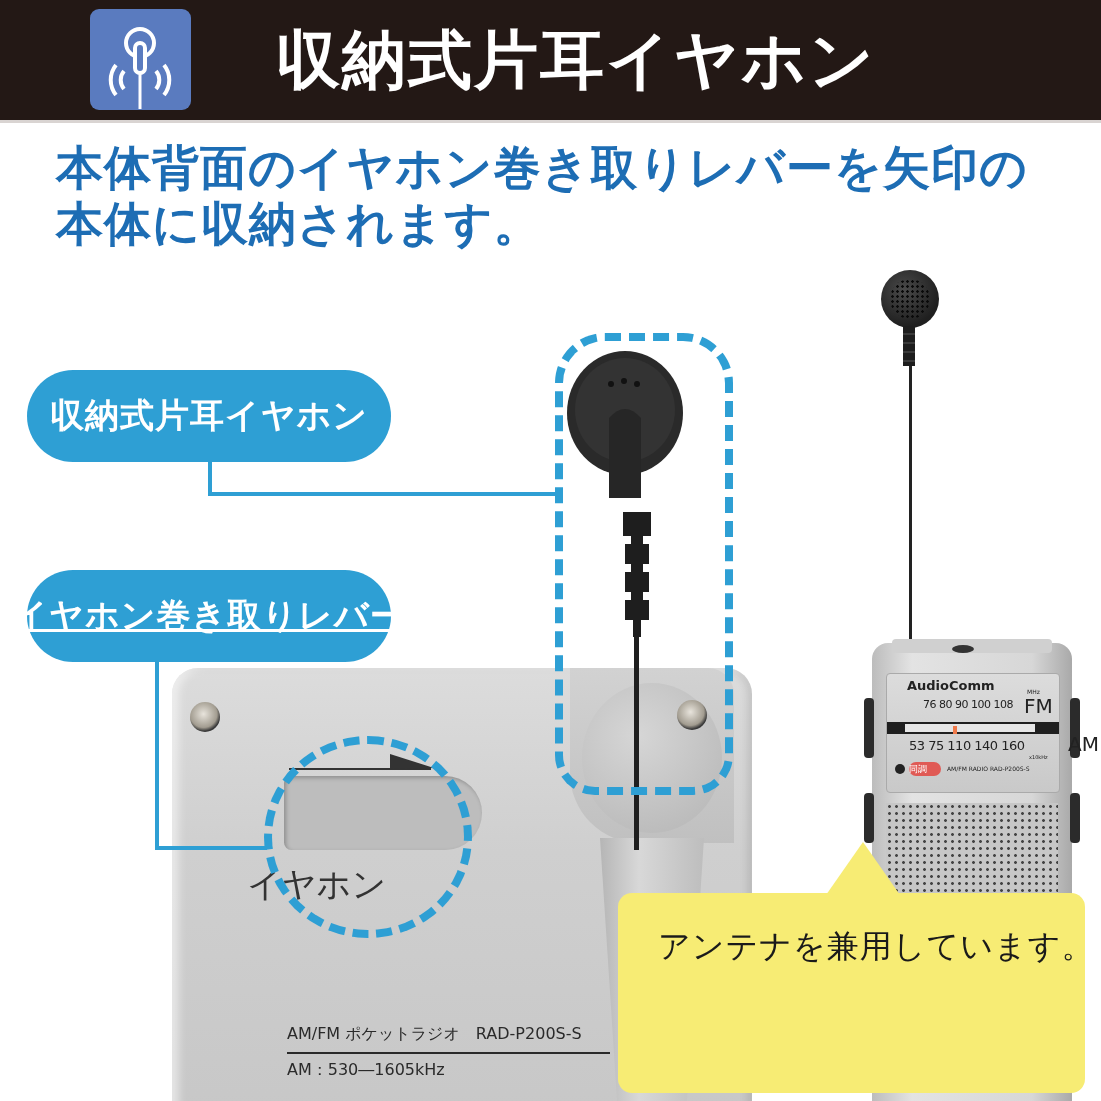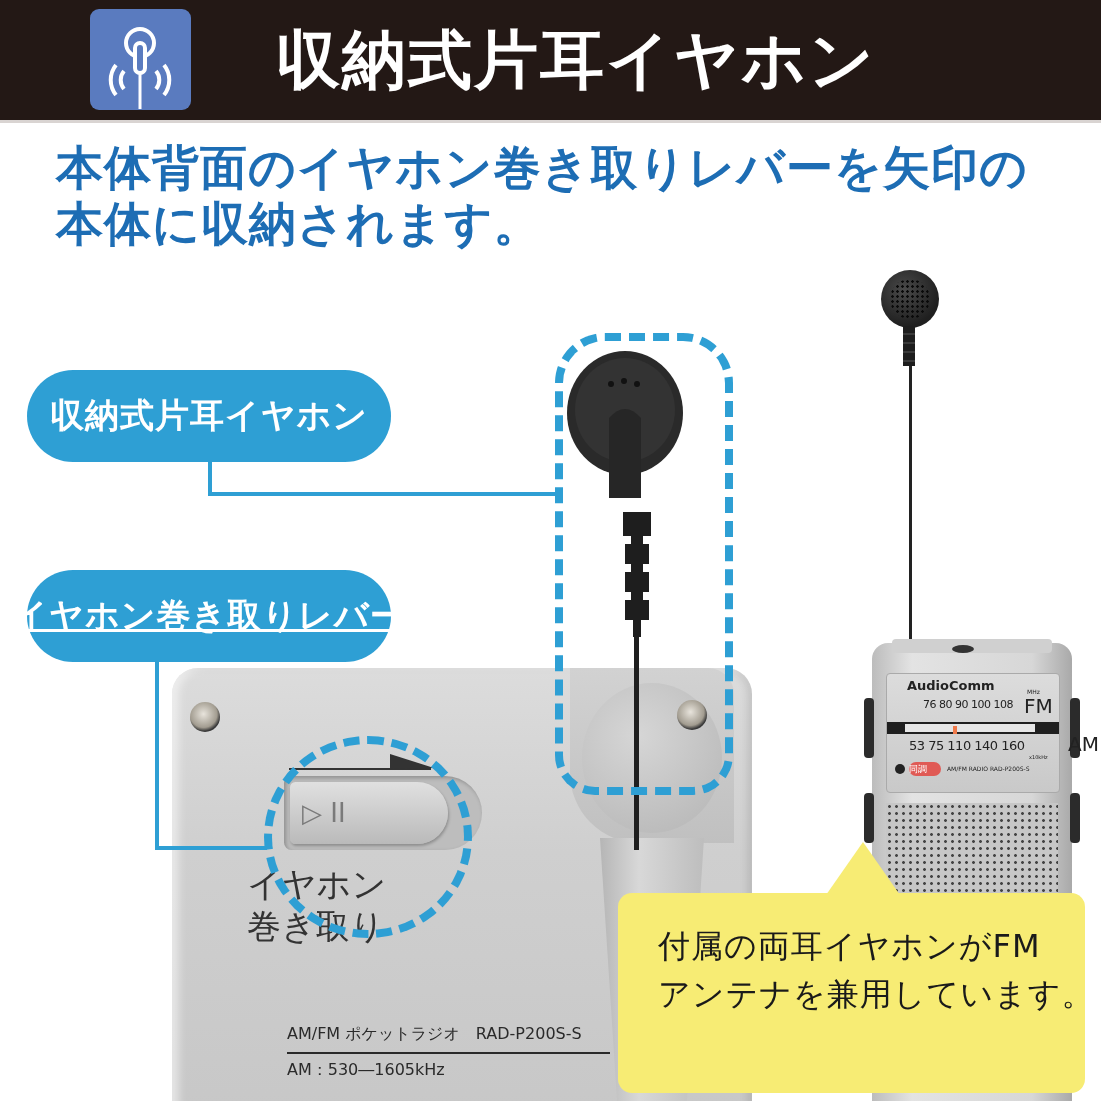--- a/index.html
+++ b/index.html
@@ -123,24 +123,22 @@
 
 <div class="device">
   <div class="screw" style="left:18px;top:34px;"></div>
   <div class="hinge"></div>
   <div class="hinge-disc"></div>
   <div class="screw" style="left:505px;top:32px;"></div>
   <div class="funnel"></div>
   <div class="arrow-line"></div>
   <div class="arrow-head"></div>
   <div class="slider-rail"></div>
-  <div class="slider">▷ II</div>
   <div class="device-label">
     <div>イヤホン</div>
-    <div>巻き取り</div>
   </div>
   <div class="model-line">AM/FM ポケットラジオ　RAD-P200S-S</div>
   <div class="model-rule"></div>
   <div class="spec-line">AM：530―1605kHz</div>
 </div>
 
 <div class="cord1"></div>
 <svg class="earbud" width="120" height="150" viewBox="0 0 120 150">
   <ellipse cx="60" cy="65" rx="58" ry="62" fill="#2a2a2a"></ellipse>
   <ellipse cx="60" cy="62" rx="50" ry="52" fill="#333"></ellipse>
@@ -164,15 +162,14 @@
 <div class="dash-circle"></div>
 
 <div class="connector" style="left:208px;top:460px;width:4px;height:36px;"></div>
 <div class="connector" style="left:208px;top:492px;width:350px;height:4px;"></div>
 <div class="connector" style="left:155px;top:660px;width:4px;height:190px;"></div>
 <div class="connector" style="left:155px;top:846px;width:112px;height:4px;"></div>
 
 <div class="callout-tail"></div>
 <div class="callout"></div>
 <div class="callout-text">
-  <div>付属の両耳イヤホンがFM</div>
   <div>アンテナを兼用しています。</div>
 </div>
 
 </body></html>

